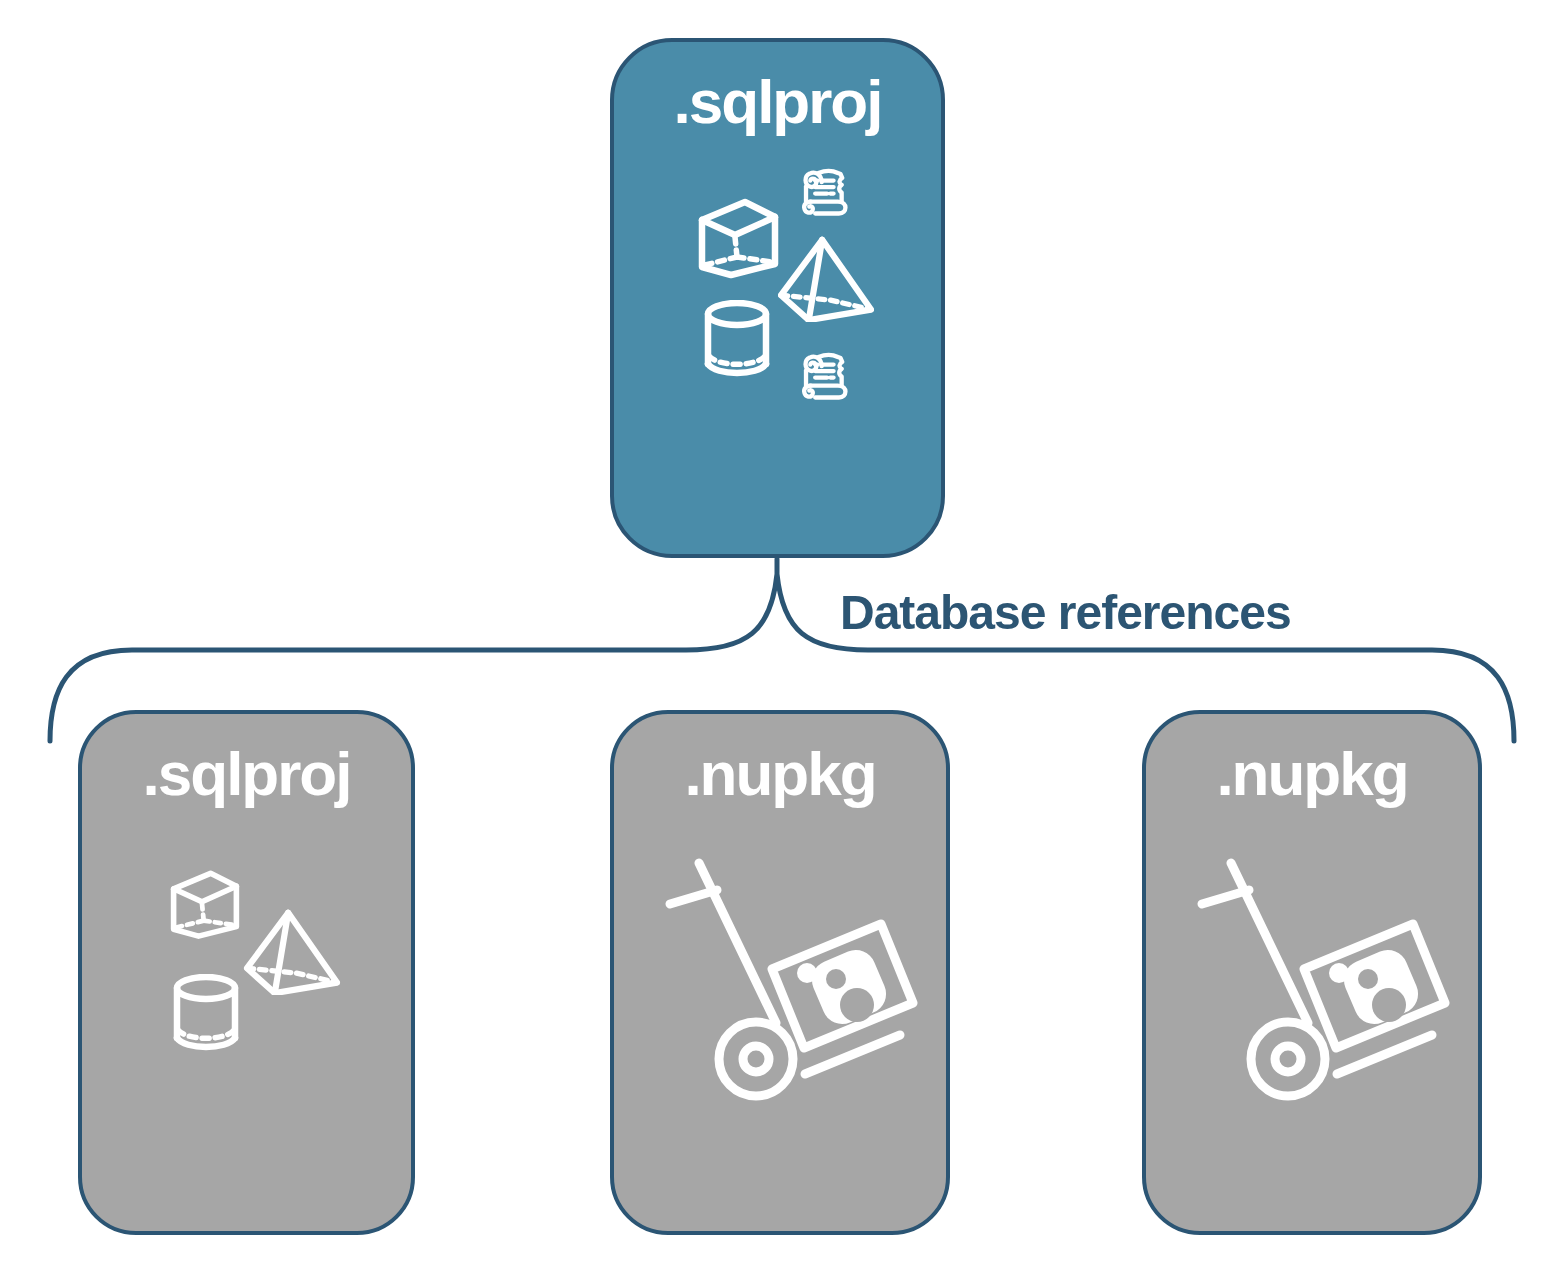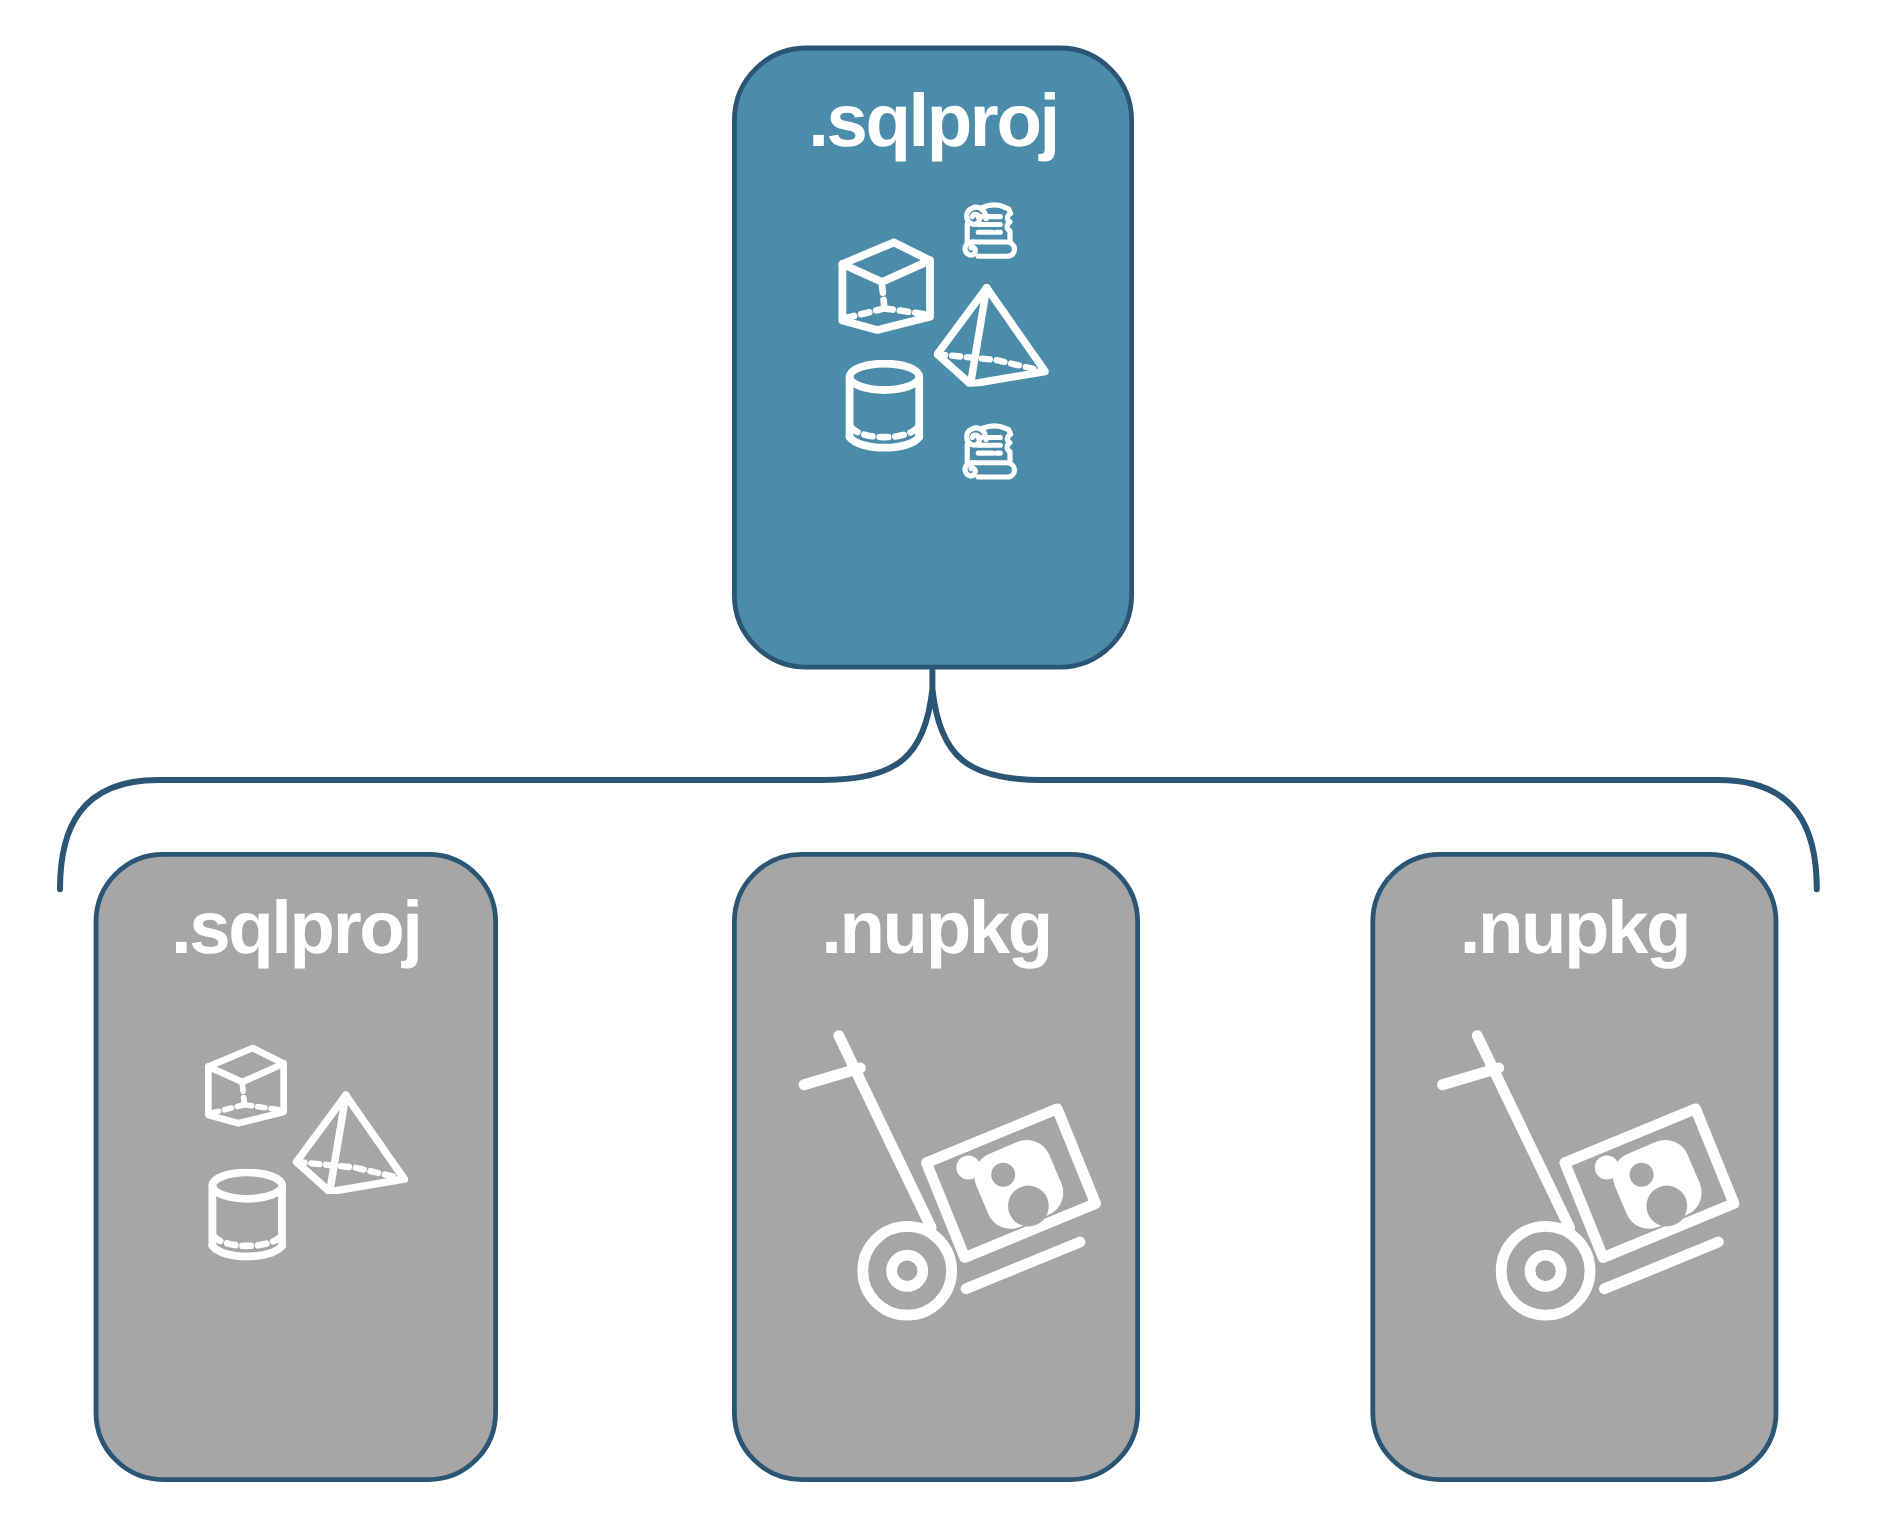--- a/index.html
+++ b/index.html
@@ -148,20 +148,21 @@
     <svg class="icon" style="left:185px;top:309px;width:54px;height:52px">
         <use href="#sym-scroll"></use>
       </svg>
   </div>
 
   <svg class="brace" viewBox="0 0 1566 1274">
     <path d="M50 741 C50 692 66 650 132 650 L686 650 C747 650 771 631 777 574 L777 559
              M777 559 L777 574 C783 631 807 650 868 650 L1432 650 C1498 650 1514 692 1514 741"></path>
   </svg>
 
+  <div class="edge-label">Database references</div>
 
   <div class="node child c1">
     <div class="node-title">.sqlproj</div>
     <svg class="icon" style="left:83px;top:146px;width:86px;height:80px">
         <use href="#sym-cube"></use>
       </svg>
     <svg class="icon" style="left:160px;top:193px;width:100px;height:88px">
         <use href="#sym-pyramid"></use>
       </svg>
     <svg class="icon" style="left:90px;top:260px;width:68px;height:78px">

